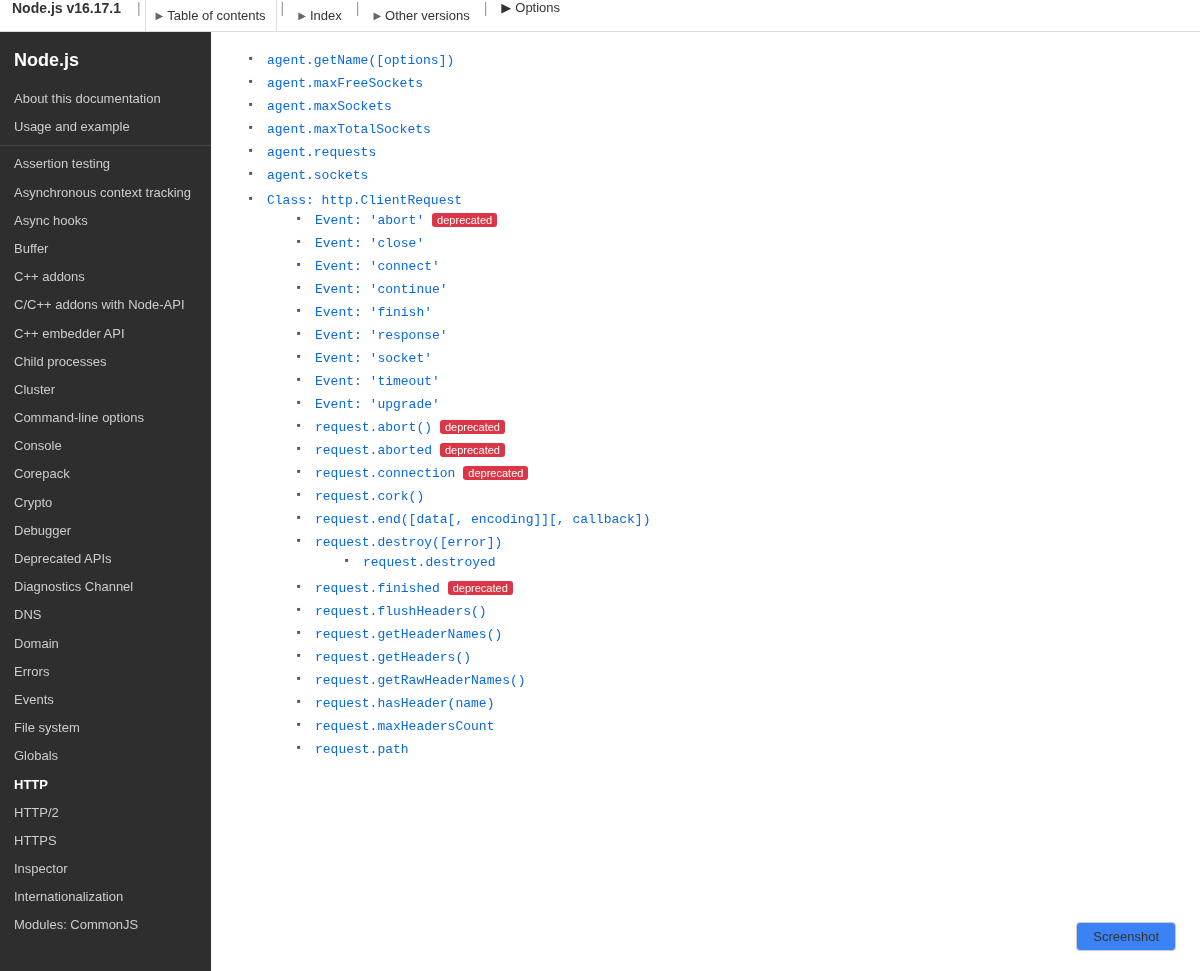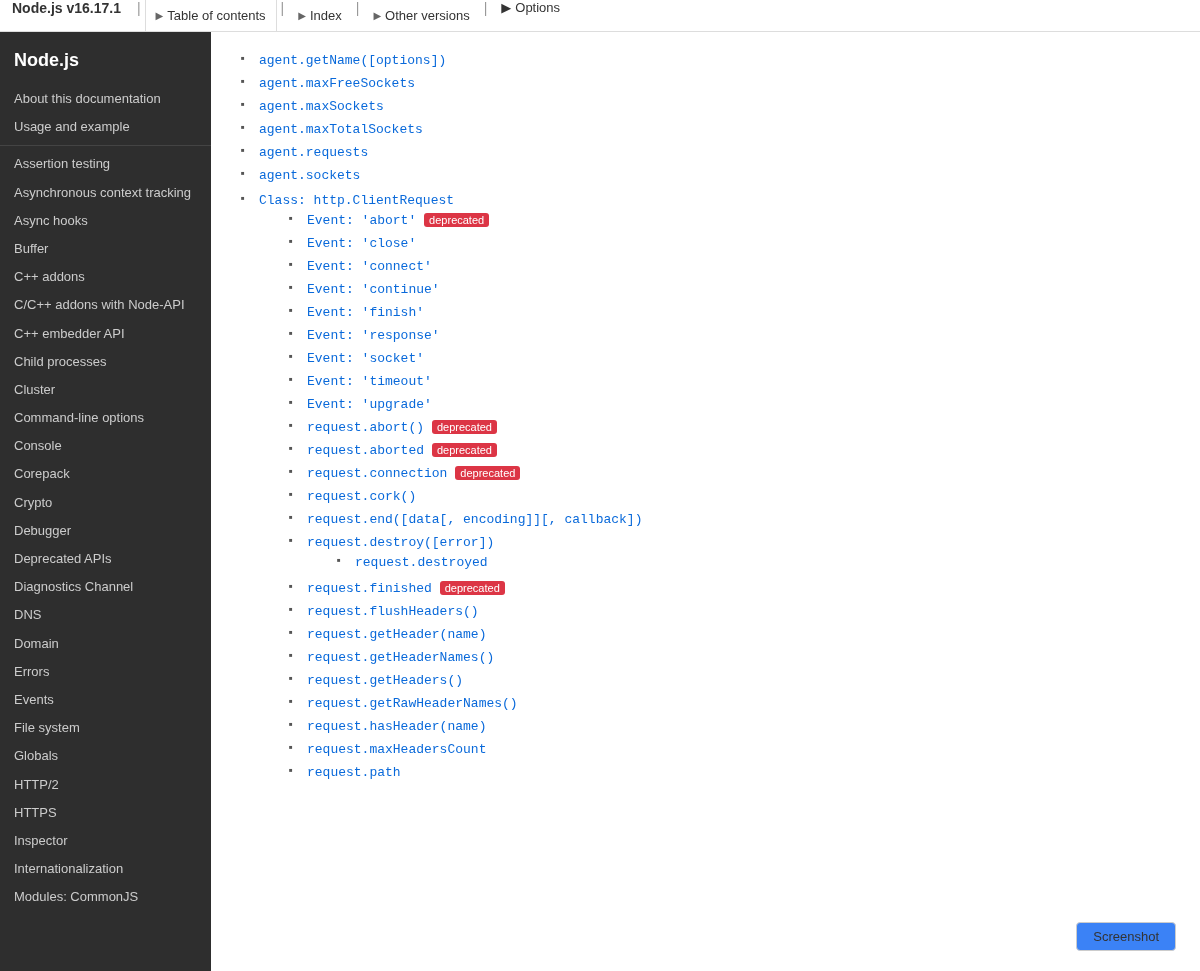--- a/index.html
+++ b/index.html
@@ -96,21 +96,21 @@
     .sidebar-divider {
       height: 1px;
       background: #444;
       margin: 4px 0;
     }
 
     
     #content {
       flex: 1;
       overflow-y: auto;
-      padding: 16px 24px;
+      padding: 16px 32px;
       background: #fff;
     }
 
     
     .content-list {
       list-style: none;
       padding: 0;
     }
     .content-list li {
       padding: 3px 0;
@@ -243,20 +243,21 @@
     <a class="sidebar-item">Crypto</a>
     <a class="sidebar-item">Debugger</a>
     <a class="sidebar-item">Deprecated APIs</a>
     <a class="sidebar-item">Diagnostics Channel</a>
     <a class="sidebar-item">DNS</a>
     <a class="sidebar-item">Domain</a>
     <a class="sidebar-item">Errors</a>
     <a class="sidebar-item">Events</a>
     <a class="sidebar-item">File system</a>
     <a class="sidebar-item">Globals</a>
+    <a class="sidebar-item bold active">HTTP</a>
     <a class="sidebar-item">HTTP/2</a>
     <a class="sidebar-item">HTTPS</a>
     <a class="sidebar-item">Inspector</a>
     <a class="sidebar-item">Internationalization</a>
     <a class="sidebar-item">Modules: CommonJS</a>
   </nav>
 
   <div id="content">
 
     <ul class="content-list">
@@ -343,23 +344,20 @@
             </ul>
           </li>
           <li>
             <a class="link">request.finished</a>
             <span class="badge-deprecated">deprecated</span>
           </li>
           <li>
             <a class="link">request.flushHeaders()</a>
           </li>
           <li>
-            <a class="link">request.getHeader(name)</a>
-          </li>
-          <li>
             <a class="link">request.getHeaderNames()</a>
           </li>
           <li>
             <a class="link">request.getHeaders()</a>
           </li>
           <li>
             <a class="link">request.getRawHeaderNames()</a>
           </li>
           <li>
             <a class="link">request.hasHeader(name)</a>

